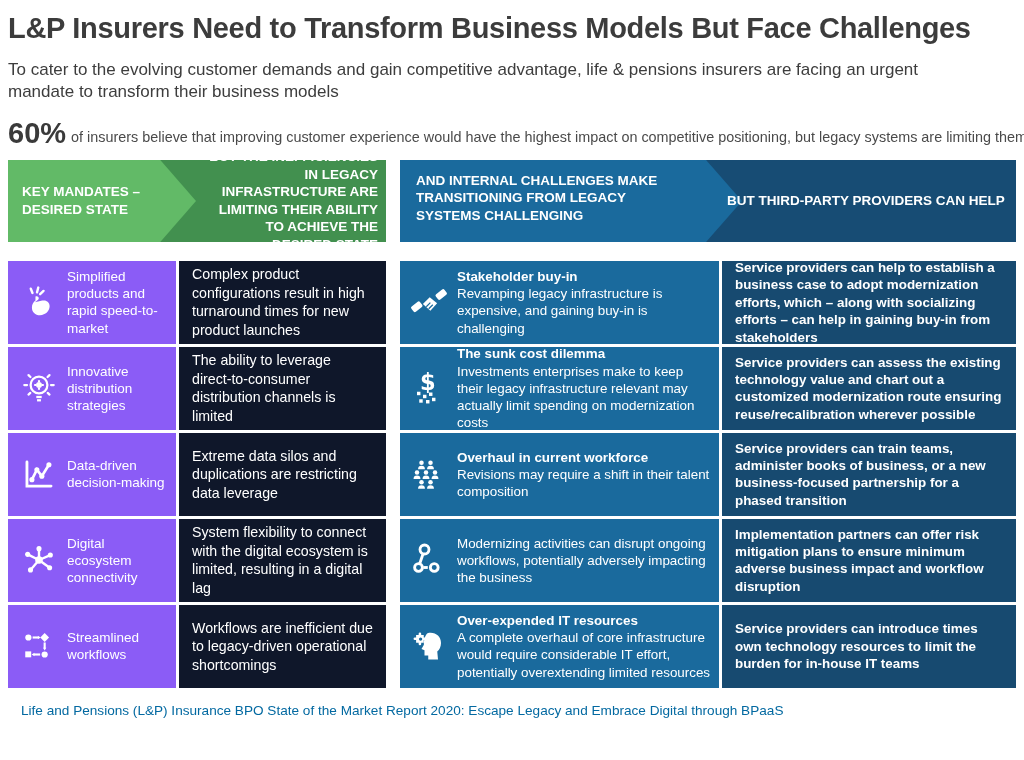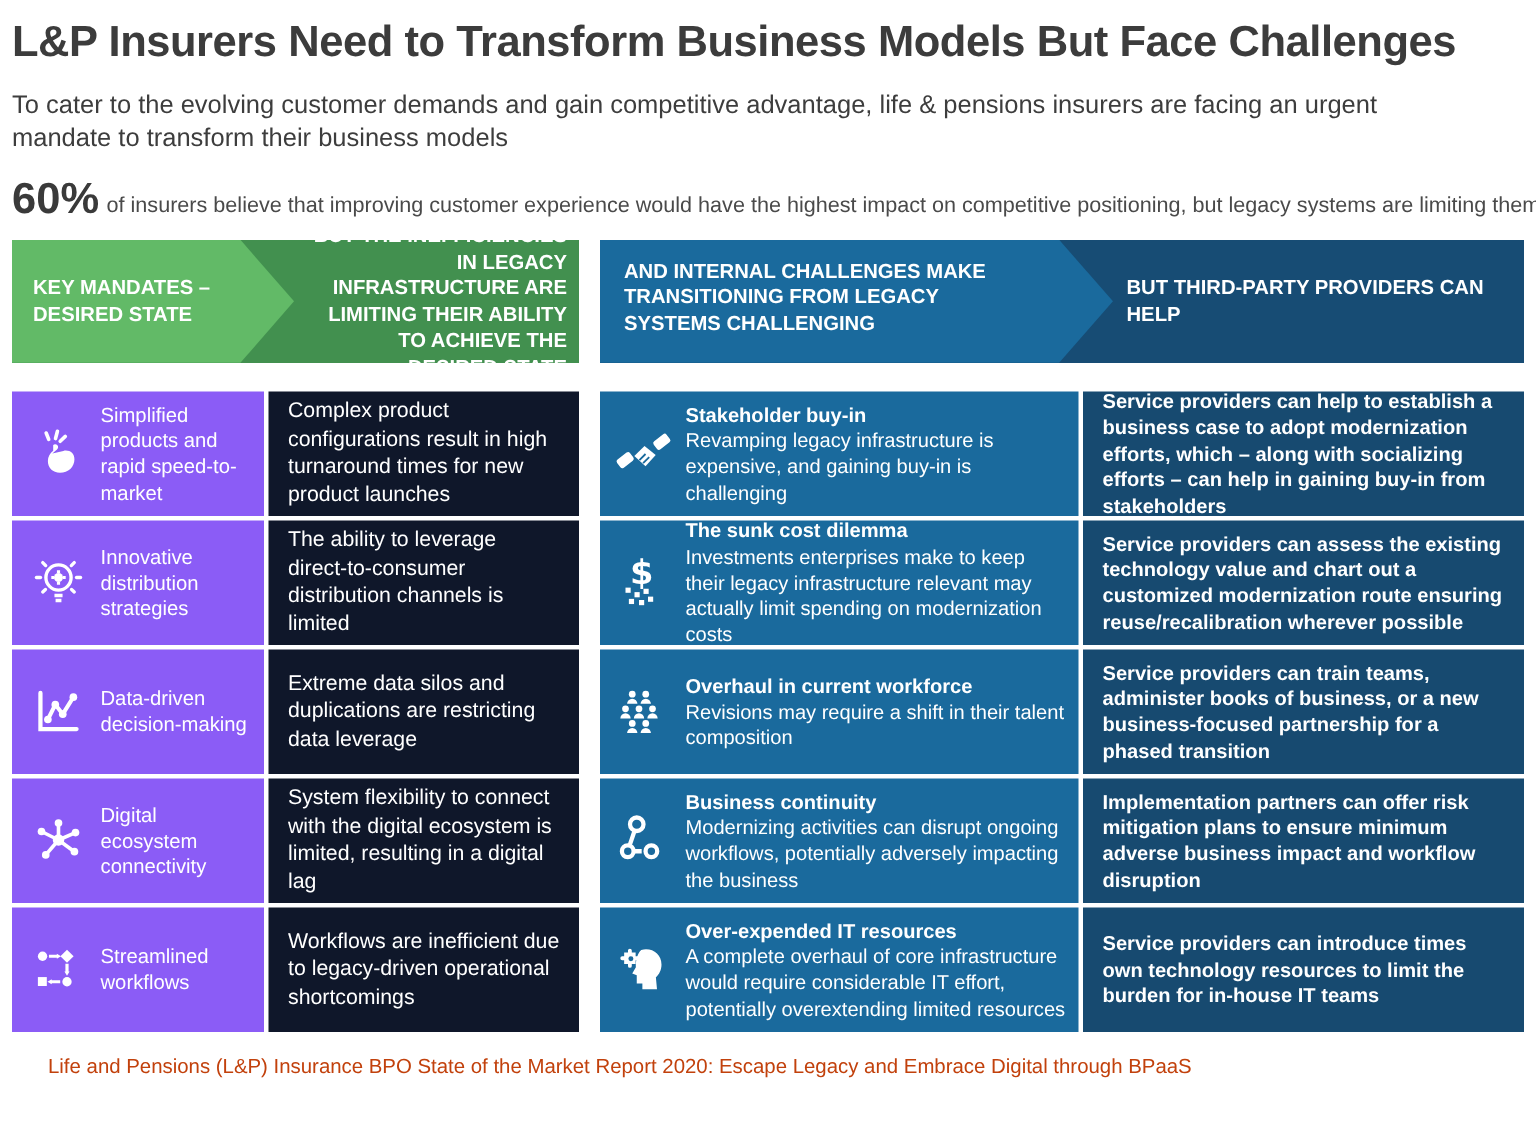--- a/index.html
+++ b/index.html
@@ -35,42 +35,42 @@
     width:342px; background:#1A6A9D;
     clip-path:polygon(0 0, 89.5% 0, 100% 50%, 89.5% 100%, 0 100%);
     padding:0 52px 6px 16px;
   }
   .banner .arrow span { font-size:13.5px; line-height:1.3; }
   .banner .rest {
     position:absolute; top:0; bottom:0; display:flex; align-items:center;
     font-size:13.5px; line-height:1.3;
   }
   .banner-green .rest { left:196px; right:8px;text-align:right; }
-  .banner-blue  .rest { left:351px; right:8px; }
+  .banner-blue  .rest { left:327px; right:8px; }
 
   
   .row { display:flex; height:83px; margin-bottom:3px; color:#fff; }
   .cell { display:flex; align-items:center; }
   .cell-icon-label { width:168px; flex:0 0 168px; background:#8b5cf6; padding:0 6px 0 12px; gap:9px; margin-right:3px; }
   .cell-green-detail { flex:1; background:#0f172a; padding:0 13px; font-size:14.2px; line-height:1.3; }
   .cell-blue-main { width:319px; flex:0 0 319px; background:#1A6A9D; padding:0 8px 0 10px; gap:9px; margin-right:3px; }
   .cell-blue-help { flex:1; background:#174A70; padding:0 13px; font-size:13.4px; line-height:1.3;font-weight:bold; }
   .label { font-size:13.5px; line-height:1.27; }
   .blue-text .bt-title { font-weight:700; font-size:13.4px; line-height:1.28; display:block; }
   .blue-text .bt-desc  { font-size:13.4px; line-height:1.28; display:block; }
   .icon-box { width:38px; flex:0 0 38px; display:flex; align-items:center; justify-content:center; }
   .icon-box svg { display:block; }
 
   
   .footer { margin-top:12px; display:flex; align-items:flex-end; padding-left:4px; }
   .logo { position:relative; width:134px; height:40px; flex:0 0 134px; }
   .logo svg.mountain { position:absolute; left:6px; top:0; }
   .logo .logo-text { position:absolute; left:26px; bottom:0; font-size:18px; color:#2E75B0; letter-spacing:0; white-space:nowrap; }
   .logo .logo-mark { font-size:9px; color:#8aa8c4; vertical-align:super; }
-  .footer-text { font-size:13.6px; color:#c2410c; margin-left:20px; padding-bottom:4px; white-space:nowrap; }
+  .footer-text { font-size:13.6px; color:#0369a1; margin-left:9px; padding-bottom:4px; white-space:nowrap; }
 </style>
 </head>
 <body>
 
 <div class="page">
   <div class="inner">
     <div class="title">L&amp;P Insurers Need to Transform Business Models But Face Challenges</div>
     <div class="subtitle">To cater to the evolving customer demands and gain competitive advantage, life &amp; pensions insurers are facing an urgent mandate to transform their business models</div>
     <div class="stat">
       <span class="stat-value">60%</span>
@@ -292,21 +292,20 @@
             <span class="icon-box">
               <svg width="36" height="36" viewBox="0 0 24 24" fill="none" stroke="#fff" stroke-width="1.9">
                 <circle cx="9" cy="5" r="3"></circle>
                 <circle cx="5" cy="17" r="2.6"></circle>
                 <circle cx="15.5" cy="17" r="2.6"></circle>
                 <line x1="8" y1="8" x2="5.8" y2="14.5"></line>
                 <line x1="8.2" y1="17" x2="12.4" y2="17" stroke-dasharray="3 2"></line>
               </svg>
             </span>
             <span class="blue-text">
-              <span class="bt-title">Business continuity</span>
               <span class="bt-desc">Modernizing activities can disrupt ongoing workflows, potentially adversely impacting the business</span>
             </span>
           </div>
           <div class="cell cell-blue-help">Implementation partners can offer risk mitigation plans to ensure minimum adverse business impact and workflow disruption</div>
         </div>
 
         <div class="row">
           <div class="cell cell-blue-main">
             <span class="icon-box">
               <svg width="36" height="36" viewBox="0 0 24 24">

